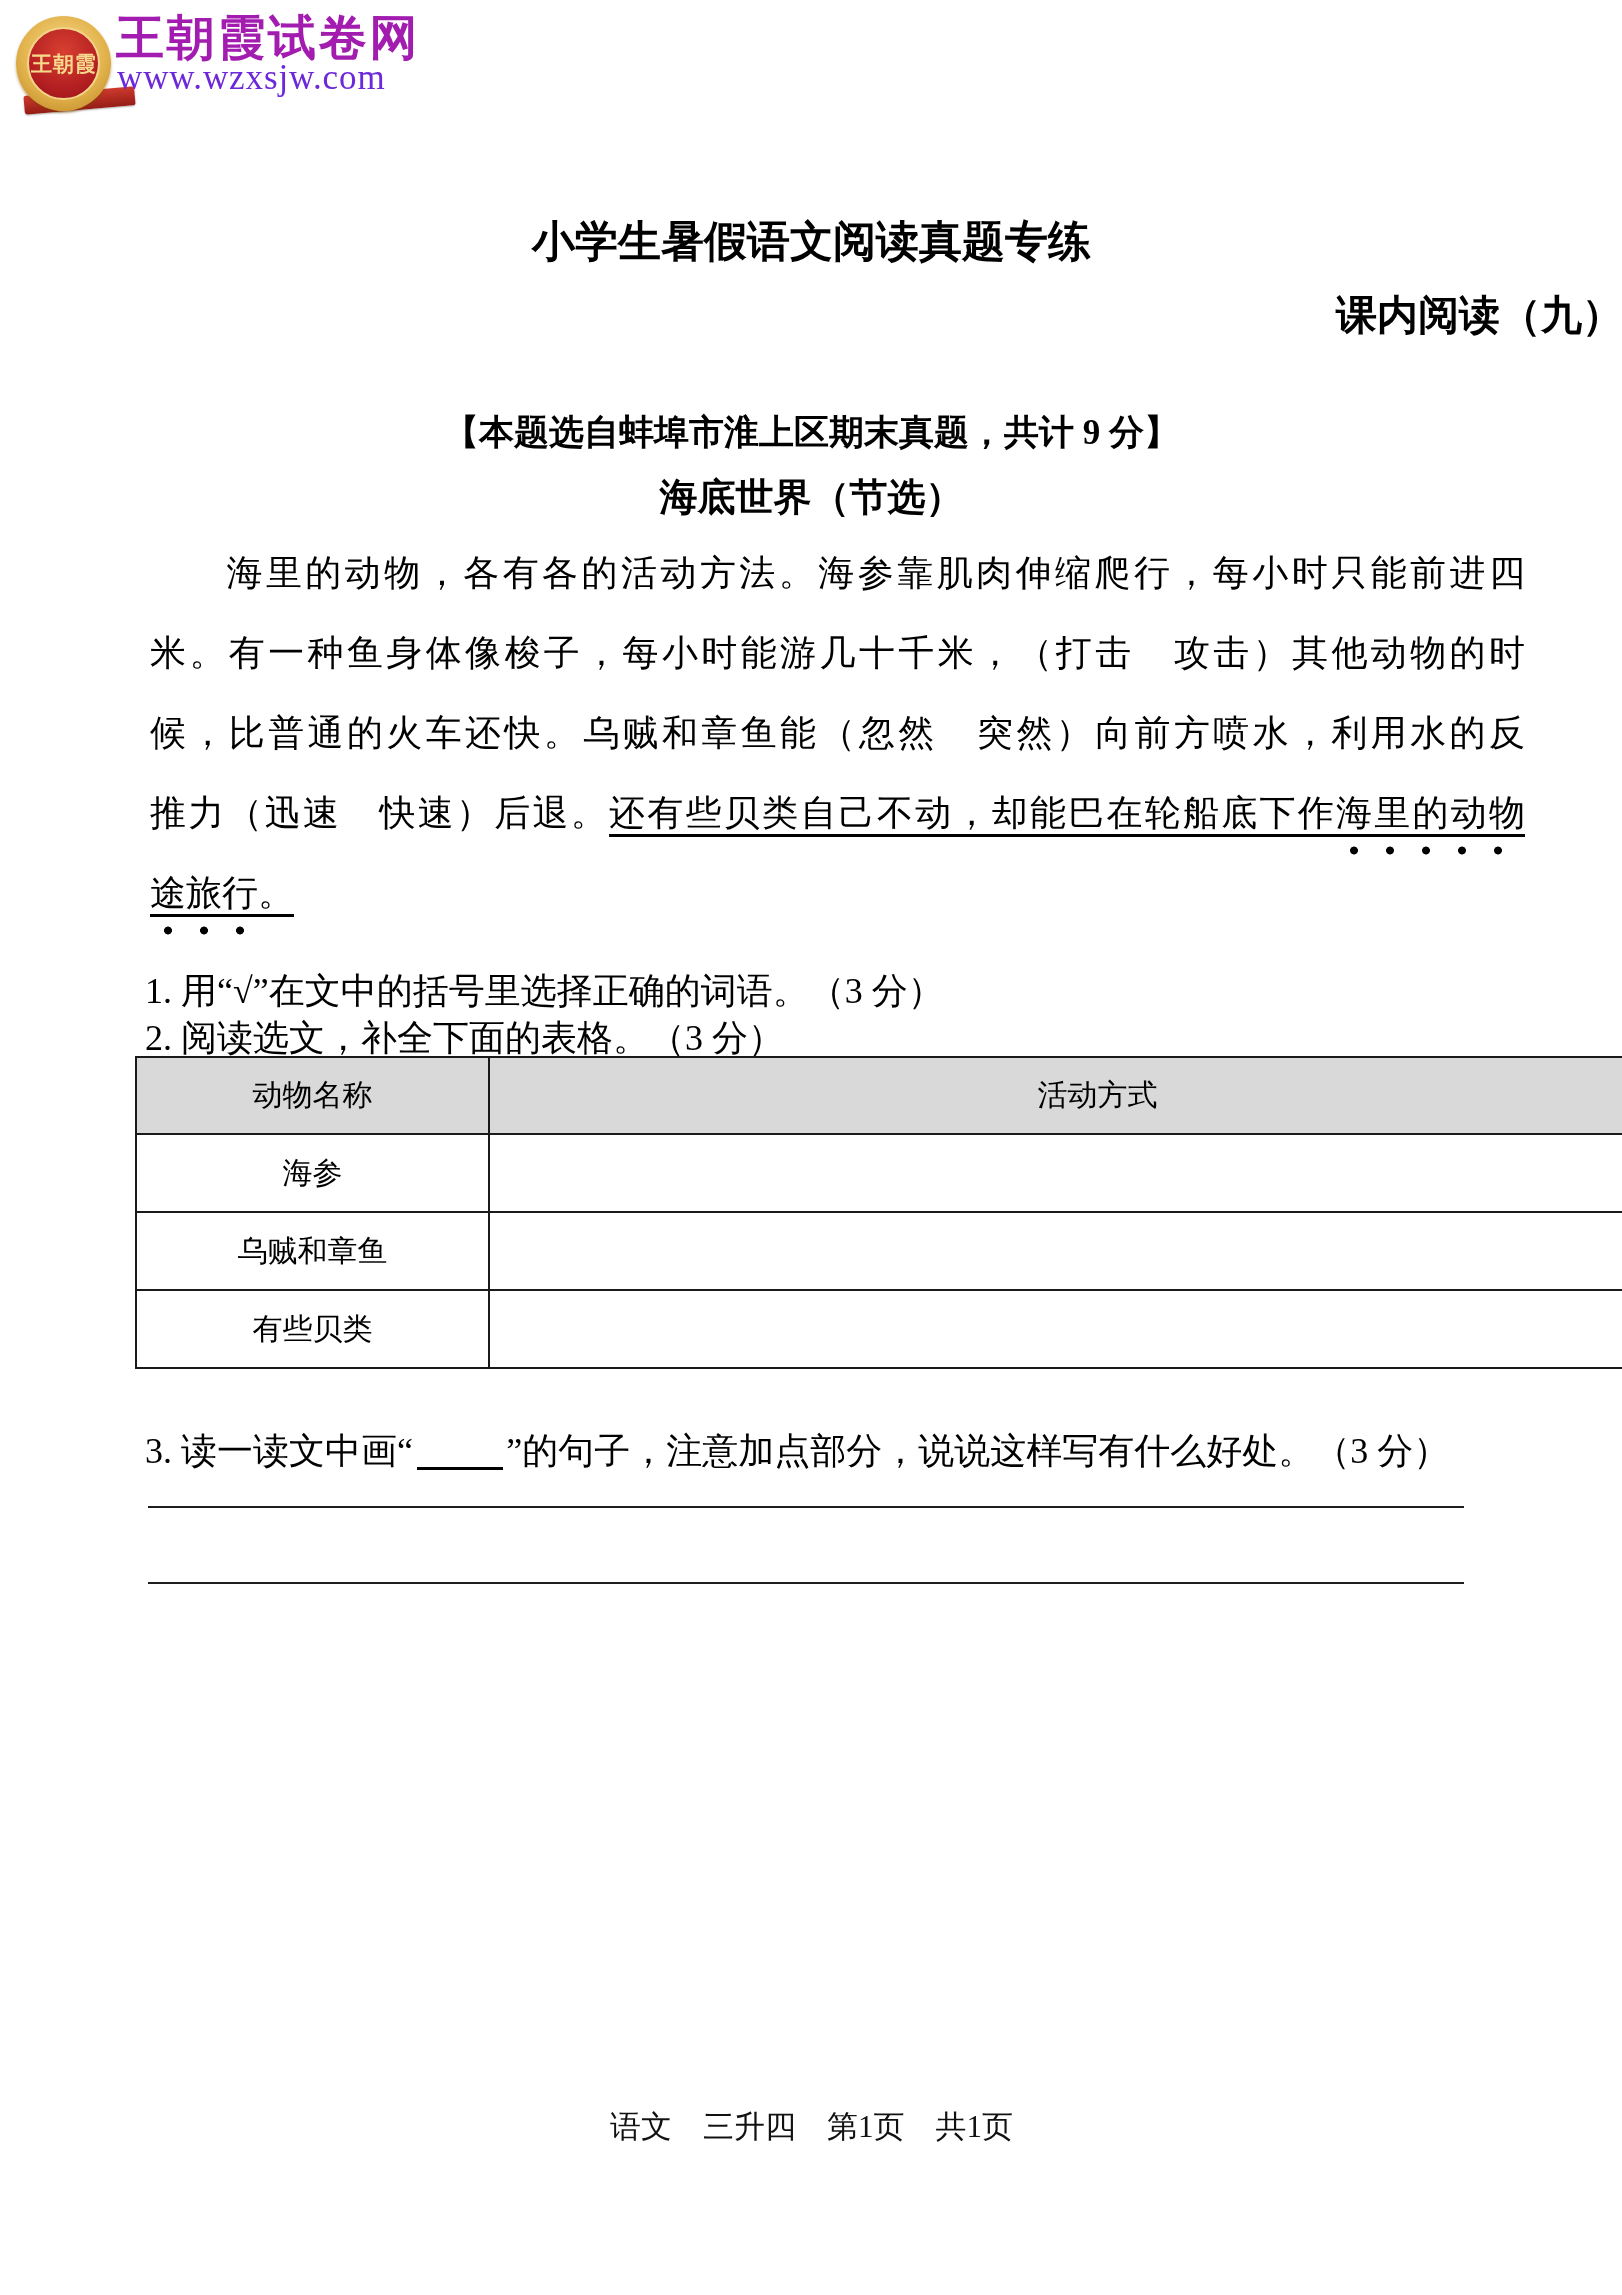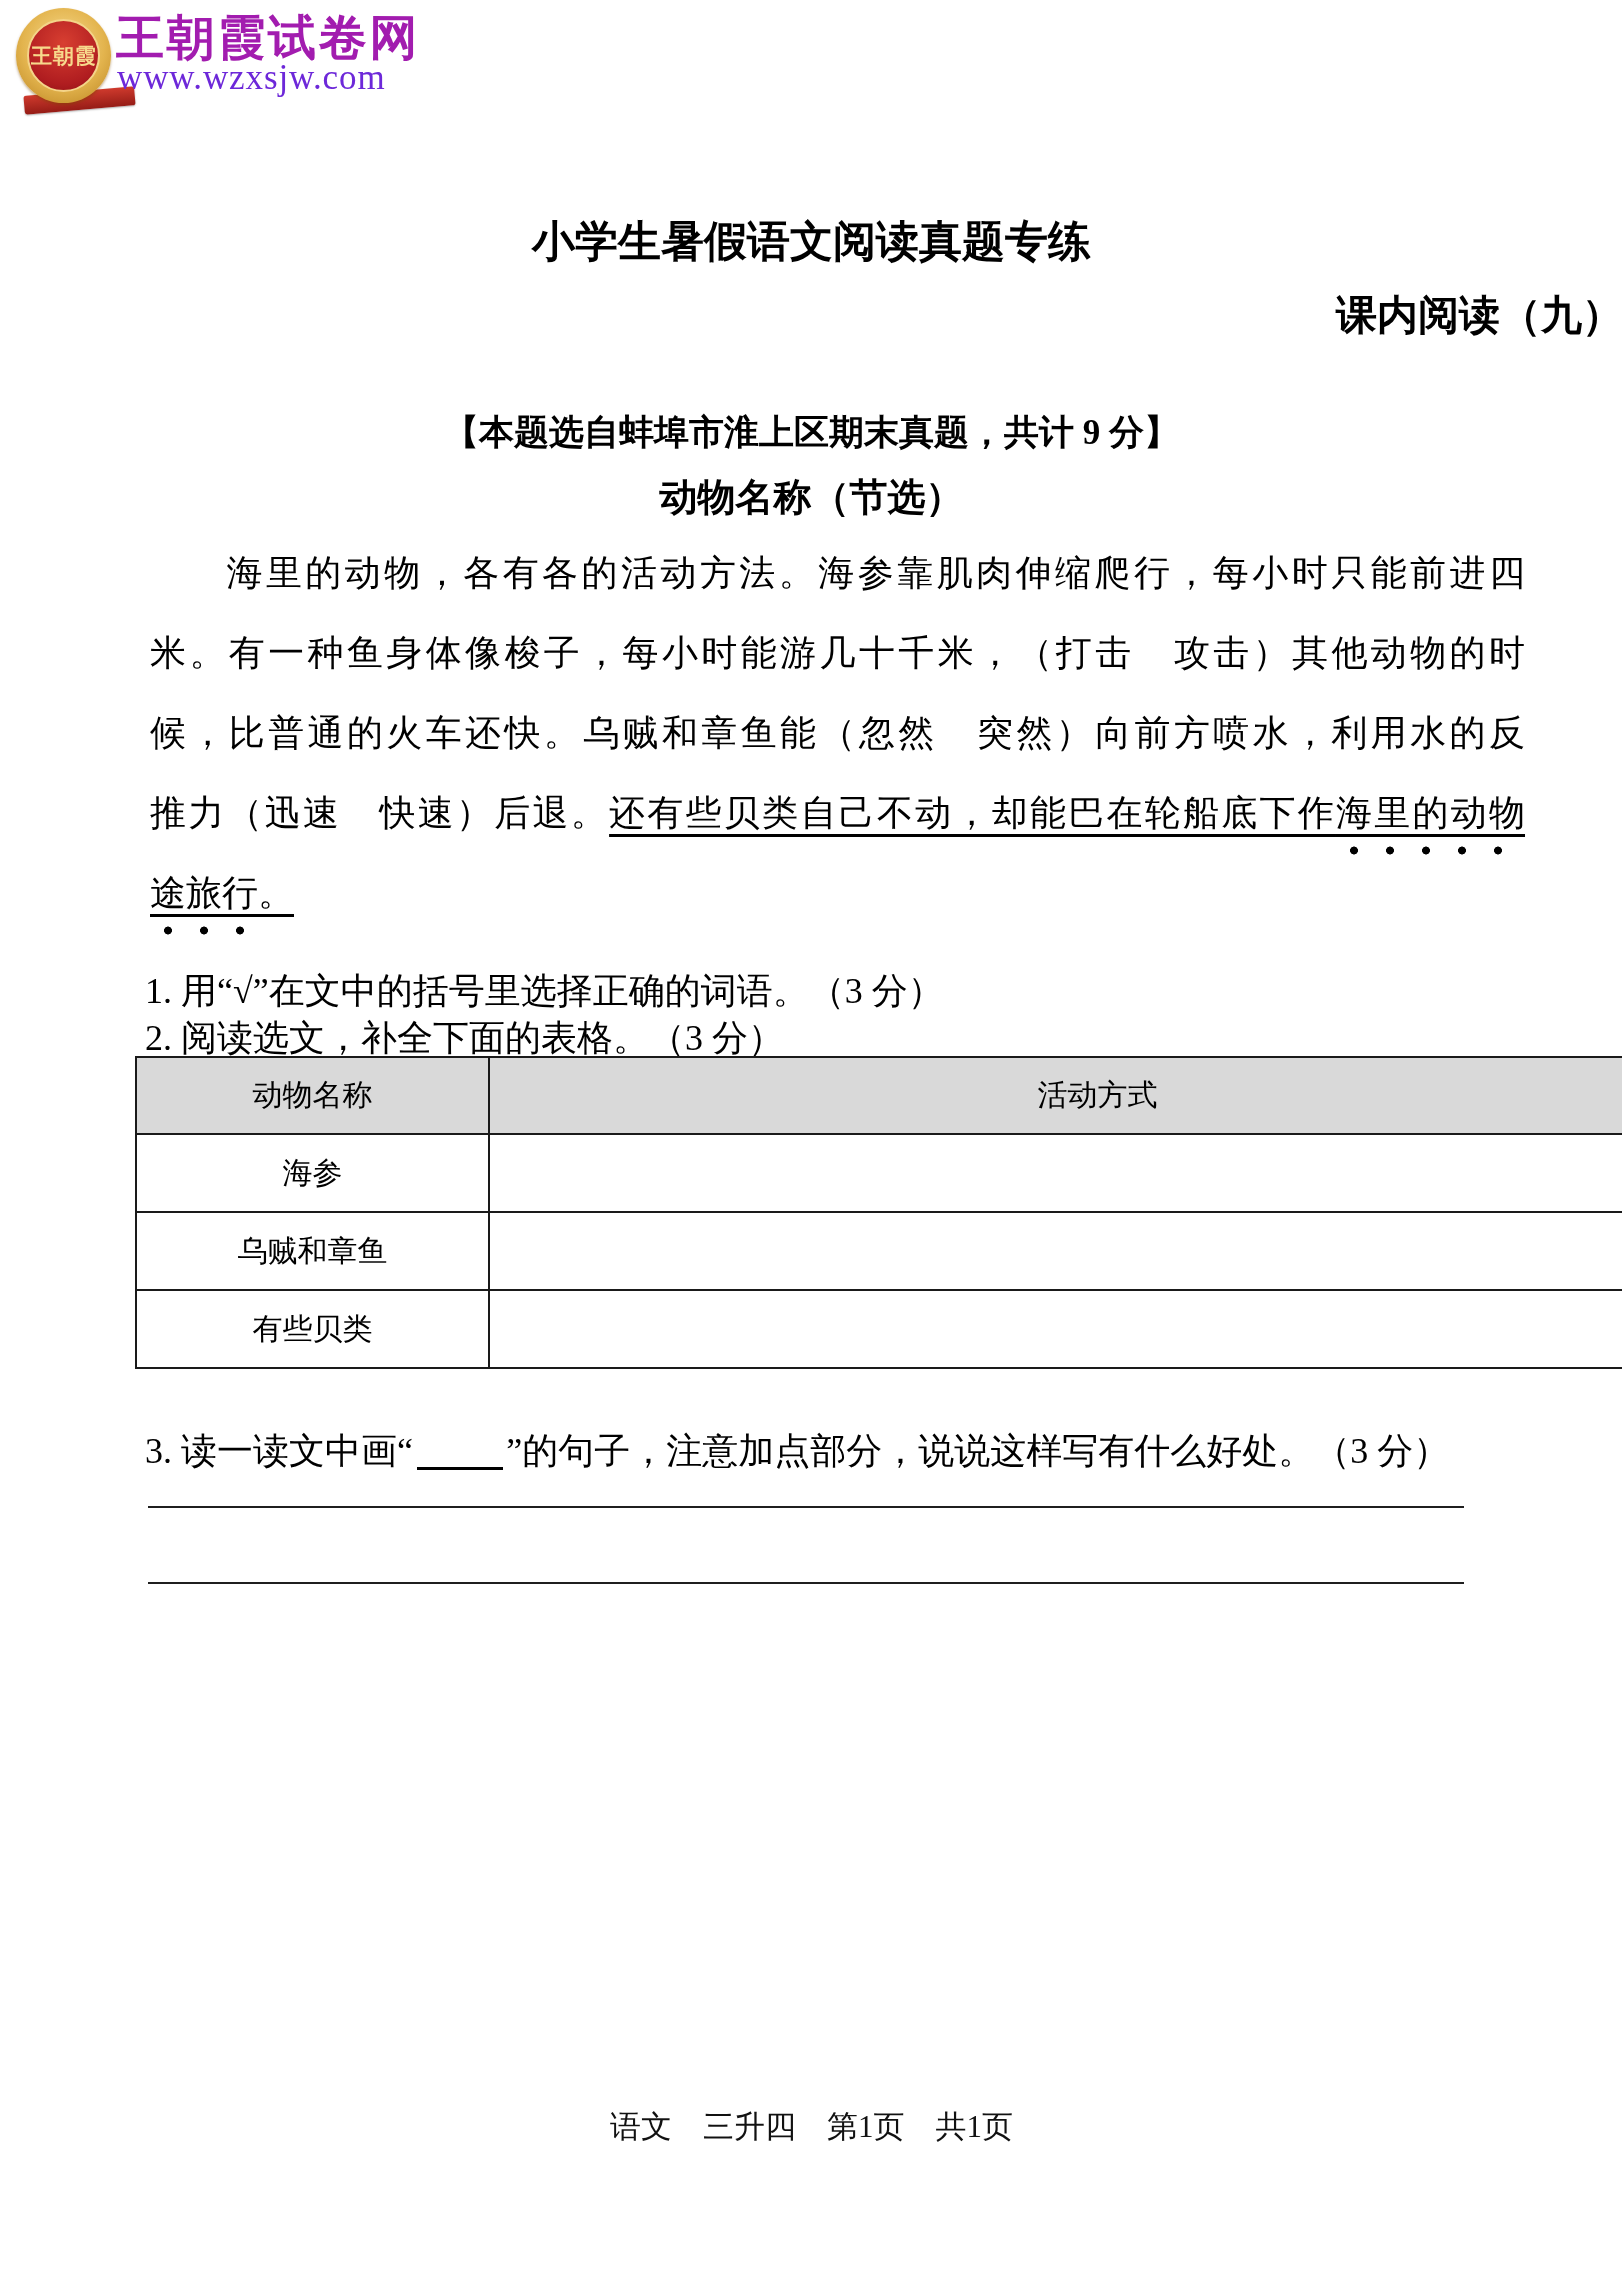--- a/index.html
+++ b/index.html
@@ -8,21 +8,21 @@
     width: 1623px; height: 2296px;
     margin: 0 auto;
     background: #ffffff;
     font-family: "Liberation Serif", serif;
     color: #000;
     overflow: hidden;
   }
 
   
   .badge {
-    position: absolute; left: 16.4px; top: 8px;
+    position: absolute; left: 16.4px; top: 16px;
     width: 95px; height: 95px; border-radius: 50%;
     background: radial-gradient(circle at 50% 40%, #f8dd92 0%, #e3b44e 55%, #b9821f 100%);
     display: flex; align-items: center; justify-content: center;
     box-shadow: 0 1.8px 2.7px rgba(120,70,0,.45);
   }
   .badge-core {
     width: 69px; height: 69px; border-radius: 50%;
     background: radial-gradient(circle at 50% 32%, #d83f31 0%, #b01d20 70%, #8d1014 100%);
     border: 2.7px solid #f4d489;
     color: #f7d98c; font-weight: bold; font-size: 21px; letter-spacing: 0.9px;
@@ -141,21 +141,21 @@
   <div class="badge-ribbon"></div>
   <div class="badge">
     <div class="badge-core">王朝霞</div>
   </div>
   <div class="brand-name">王朝霞试卷网</div>
   <div class="brand-url">www.wzxsjw.com</div>
 
   <h1 class="title1">小学生暑假语文阅读真题专练</h1>
   <h2 class="title2">课内阅读（九）</h2>
   <div class="source">【本题选自蚌埠市淮上区期末真题，共计 9 分】</div>
-  <div class="ptitle">动物名称（节选）</div>
+  <div class="ptitle">海底世界（节选）</div>
 
   <div class="para">
     <div class="pline j"><span class="indent"></span><span>海里的动物，各有各的活动方法。海参靠肌肉伸缩爬行，每小时只能前进四</span></div>
     <div class="pline j">米。有一种鱼身体像梭子，每小时能游几十千米，（打击　攻击）其他动物的时</div>
     <div class="pline j">候，比普通的火车还快。乌贼和章鱼能（忽然　突然）向前方喷水，利用水的反</div>
     <div class="pline j"><span>推力（迅速　快速）后退。</span><span class="ul"><span>还有些贝类自己不动，却能巴在轮船底下作</span><span class="em-dots">海里的动物</span></span></div>
     <div class="pline"><span class="ul"><span class="em-dots">途旅行</span><span>。</span></span></div>
   </div>
 
   <div class="q q1">1. 用“√”在文中的括号里选择正确的词语。（3 分）</div>

